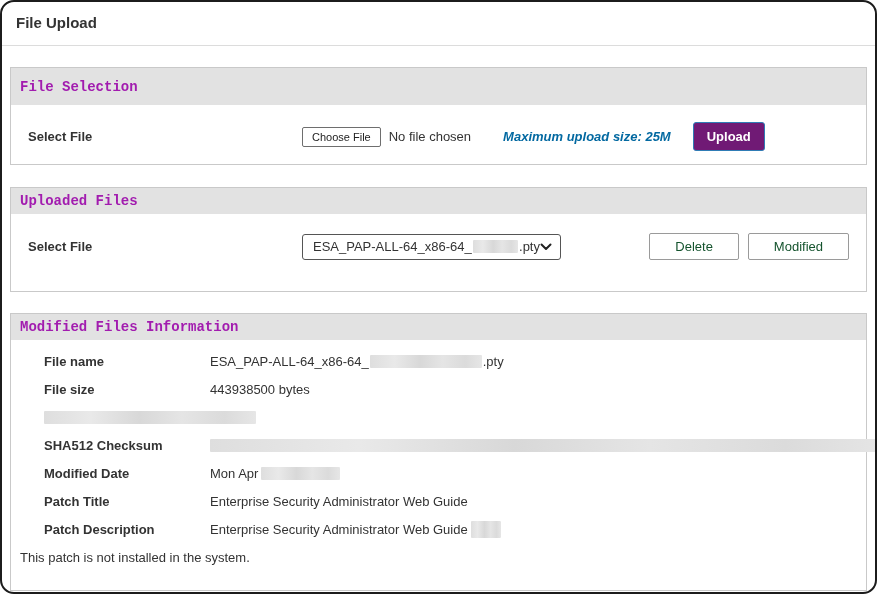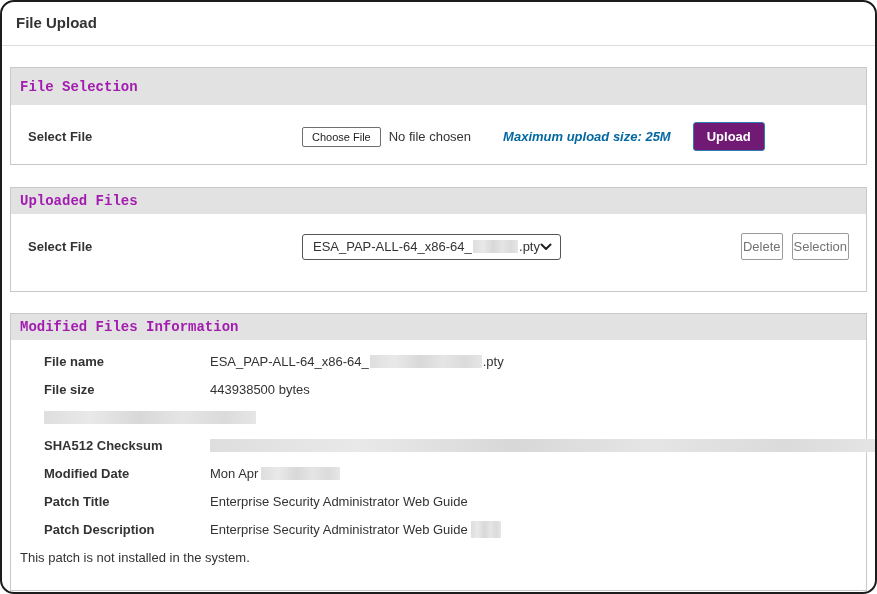--- a/index.html
+++ b/index.html
@@ -105,23 +105,23 @@
     white-space: nowrap;
   }
   .file-select .sel-text { display: flex; align-items: center; overflow: hidden; }
   .chevron { margin-left: auto; flex: 0 0 auto; display: flex; align-items: center; }
 
   .btn-group { margin-left: auto; margin-right: 17px; display: flex; gap: 9px; }
   .gray-btn {
     background: #fff;
     border: 1px solid #9a9a9a;
     border-radius: 2px;
-    color: #737373;
+    color: #14532d;
     font-size: 13px;
-    padding: 5px 1px;
+    padding: 5px 25px;
     cursor: pointer;
   }
 
   
   .info-body { padding: 7px 9px 0 9px; }
   .info-row { height: 28px; display: flex; align-items: center; margin-left: 24px; }
   .info-label { width: 166px; flex: 0 0 auto; font-weight: 600; color: #333; }
   .info-value { display: flex; align-items: center; white-space: nowrap; }
   .info-note { height: 28px; display: flex; align-items: center; color: #333; }
 
@@ -169,21 +169,21 @@
           <span>.pty</span>
         </span>
         <span class="chevron">
           <svg width="12" height="8" viewBox="0 0 12 8">
               <path d="M1.5 1.5 L6 6 L10.5 1.5" fill="none" stroke="#222" stroke-width="2" stroke-linecap="round" stroke-linejoin="round"></path>
             </svg>
         </span>
       </div>
       <div class="btn-group">
         <button class="gray-btn">Delete</button>
-        <button class="gray-btn">Selection</button>
+        <button class="gray-btn">Modified</button>
       </div>
     </div>
   </div>
 
   <div class="panel panel-3">
     <div class="panel-header">Modified Files Information</div>
     <div class="info-body">
 
       <div class="info-row">
         <span class="info-label">File name</span>

